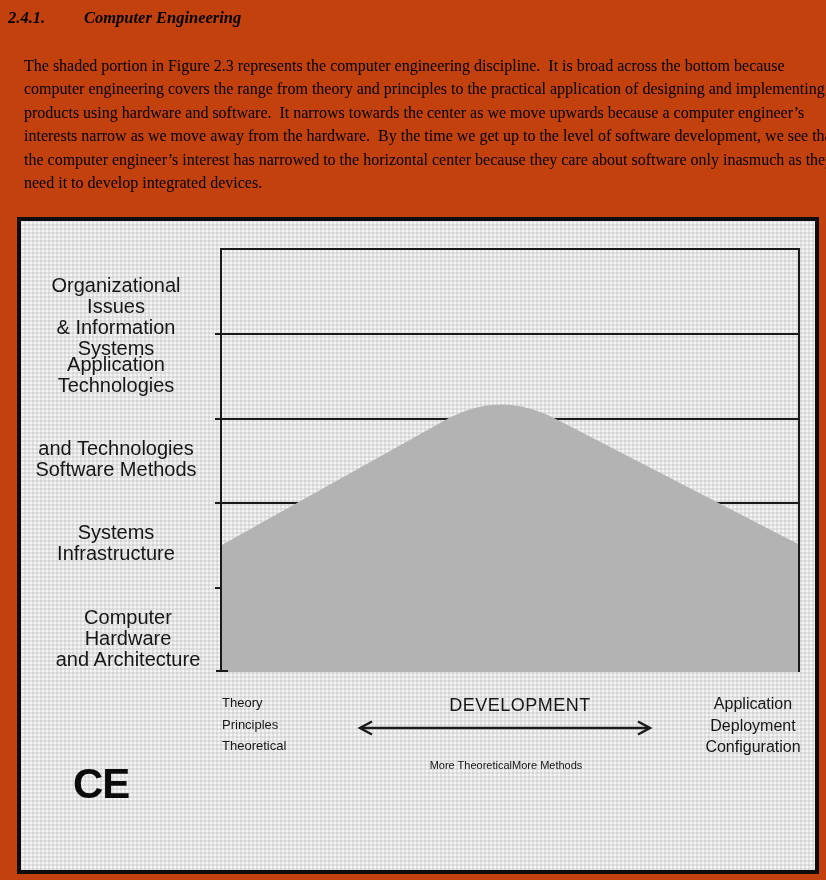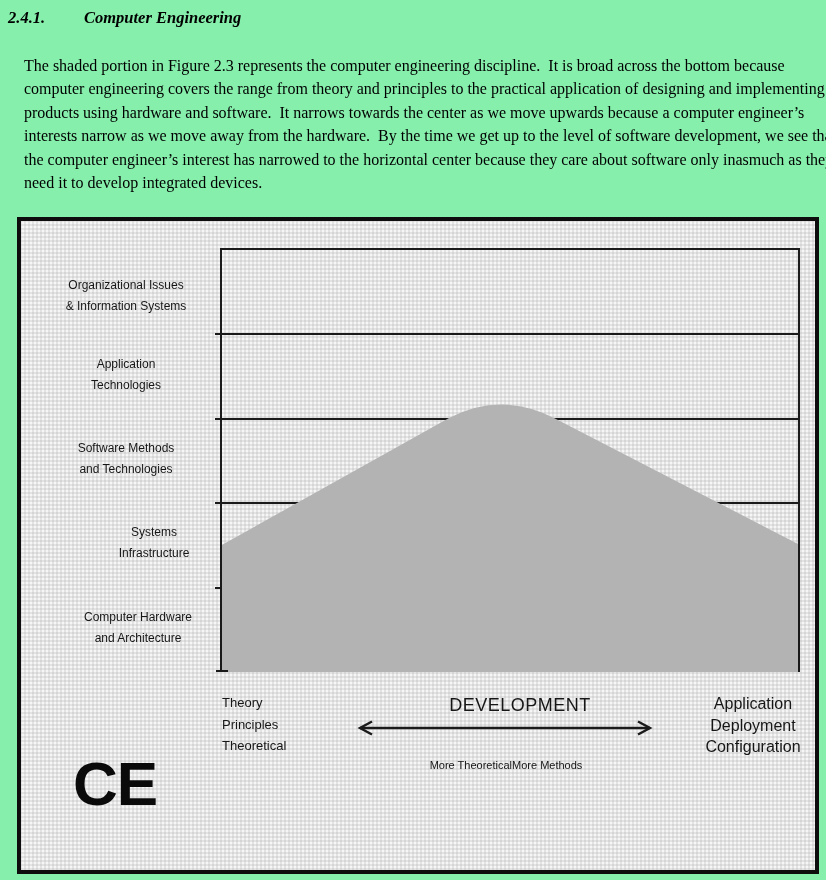--- a/index.html
+++ b/index.html
@@ -4,21 +4,21 @@
 <style>
   html, body {
     margin: 0;
     padding: 0;
     background: #ffffff;
   }
   .page {
     position: relative;
     width: 826px;
     height: 880px;
-    background: #86efac;
+    background: #c2410c;
     overflow: hidden;
     font-family: "Liberation Serif", serif;
     color: #000000;
   }
 
   
   .heading {
     position: absolute;
     left: 8px;
     top: 8px;
@@ -58,31 +58,31 @@
       radial-gradient(#d5d5d5 0.9px, transparent 1.1px);
     background-size: 4px 4px;
     background-position: 0 0, 2px 2px;
     font-family: "Liberation Sans", sans-serif;
     color: #161616;
   }
 
   
   .band-label {
     position: absolute;
-    left: 16px;
+    left: 6px;
     width: 178px;
     text-align: center;
-    font-size: 12px;
+    font-size: 20px;
     line-height: 21px;
   }
   .band-label span { display: block; }
   .band-label.b1 { top: 54px; }
   .band-label.b2 { top: 133px; }
   .band-label.b3 { top: 217px; }
-  .band-label.b4 { top: 301px; padding-left: 28px; }
+  .band-label.b4 { top: 301px; }
   .band-label.b5 { top: 386px; padding-left: 12px; }
 
   
   .plot {
     position: absolute;
     left: 199px;
     top: 27px;
     width: 580px;
     height: 424px;
   }
@@ -182,21 +182,21 @@
     text-align: center;
     font-size: 16px;
     line-height: 21.5px;
   }
   .app-block span { display: block; }
 
   .ce-label {
     position: absolute;
     left: 52px;
     top: 534px;
-    font-size: 62px;
+    font-size: 42px;
     line-height: 58px;
     font-weight: bold;
     letter-spacing: -1px;
     color: #0a0a0a;
   }
 </style>
 </head>
 <body>
 
 <div class="page">
@@ -211,22 +211,22 @@
 
     <div class="band-label b1">
       <span>Organizational Issues</span>
       <span>&amp; Information Systems</span>
     </div>
     <div class="band-label b2">
       <span>Application</span>
       <span>Technologies</span>
     </div>
     <div class="band-label b3">
+      <span>and Technologies</span>
       <span>Software Methods</span>
-      <span>and Technologies</span>
     </div>
     <div class="band-label b4">
       <span>Systems</span>
       <span>Infrastructure</span>
     </div>
     <div class="band-label b5">
       <span>Computer Hardware</span>
       <span>and Architecture</span>
     </div>
 

